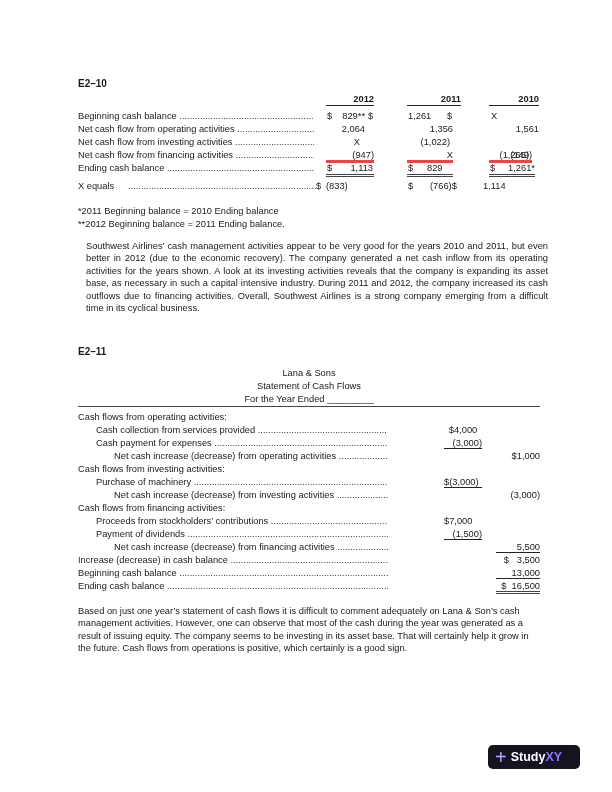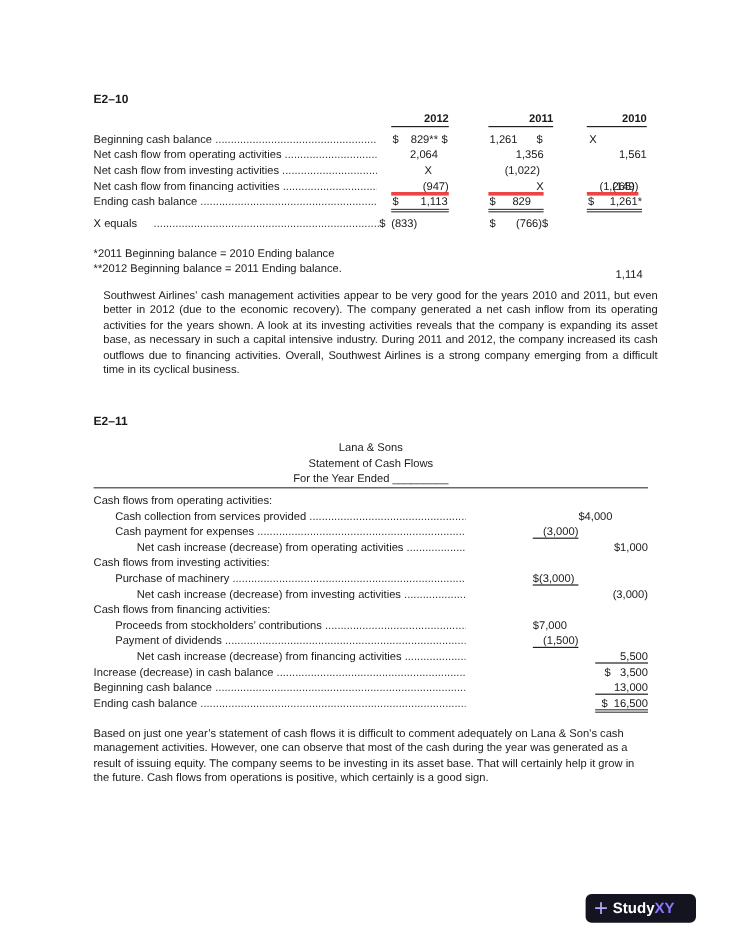--- a/index.html
+++ b/index.html
@@ -70,37 +70,37 @@
   <span style="position:absolute;left:1px;">$</span>
   <span style="position:absolute;right:0px;">1,261*</span>
 </div>
 
 <div class="abs" style="left:78px;top:181px;">X equals</div>
 <div class="abs" style="left:128px;top:181px;width:188px;overflow:hidden;color:#333;">..................................................................................................................</div>
 <div class="abs" style="left:316px;top:181px;">$</div>
 <div class="abs" style="left:326px;top:181px;">(833)</div>
 <div class="abs" style="left:408px;top:181px;">$</div>
 <div class="abs" style="left:430px;top:181px;">(766)$</div>
-<div class="abs" style="left:513px;top:181px;margin-top:43px;">1,114</div>
+<div class="abs" style="left:483px;top:181px;">1,114</div>
 
 <div class="abs" style="left:78px;top:206px;">*2011 Beginning balance = 2010 Ending balance</div>
 <div class="abs" style="left:78px;top:219px;">**2012 Beginning balance = 2011 Ending balance.</div>
 
 <div class="para" style="top:240px;">Southwest Airlines’ cash management activities appear to be very good for the years 2010 and 2011, but even better in 2012 (due to the economic recovery). The company generated a net cash inflow from its operating activities for the years shown. A look at its investing activities reveals that the company is expanding its asset base, as necessary in such a capital intensive industry. During 2011 and 2012, the company increased its cash outflows due to financing activities. Overall, Southwest Airlines is a strong company emerging from a difficult time in its cyclical business.</div>
 
 <div class="abs h" style="left:78px;top:346px;">E2–11</div>
 <div class="center" style="top:368px;">Lana &amp; Sons</div>
 <div class="center" style="top:381px;">Statement of Cash Flows</div>
 <div class="center" style="top:394px;">For the Year Ended _________</div>
 <div class="rule" style="top:406px;"></div>
 
 <div id="cf-rows">
     <div class="lbl2" style="left: 78px; top: 412px; width: 310px;">Cash flows from operating activities:</div>
     <div class="lbl2 lead" style="left: 96px; top: 425px; width: 292px;">Cash collection from services provided</div>
-    <div class="abs" style="left: 444px; top: 425px; width: 38px; text-align: left; margin-left: 38px;">$4,000</div>
+    <div class="abs" style="left: 444px; top: 425px; width: 38px; text-align: center;">$4,000</div>
     <div class="lbl2 lead" style="left: 96px; top: 438px; width: 292px;">Cash payment for expenses</div>
     <div class="abs" style="left: 444px; top: 438px; width: 38px; text-align: right; border-bottom: 1px solid rgb(34, 34, 34);">(3,000)</div>
     <div class="lbl2 lead" style="left: 114px; top: 451px; width: 274px;">Net cash increase (decrease) from operating activities</div>
     <div class="abs" style="left: 496px; top: 451px; width: 44px; text-align: right; white-space: pre;">$1,000</div>
     <div class="lbl2" style="left: 78px; top: 464px; width: 310px;">Cash flows from investing activities:</div>
     <div class="lbl2 lead" style="left: 96px; top: 477px; width: 292px;">Purchase of machinery</div>
     <div class="abs" style="left: 444px; top: 477px; width: 38px; text-align: left; border-bottom: 1px solid rgb(34, 34, 34);">$(3,000)</div>
     <div class="lbl2 lead" style="left: 114px; top: 490px; width: 274px;">Net cash increase (decrease) from investing activities</div>
     <div class="abs" style="left: 496px; top: 490px; width: 44px; text-align: right; white-space: pre;">(3,000)</div>
     <div class="lbl2" style="left: 78px; top: 503px; width: 310px;">Cash flows from financing activities:</div>

